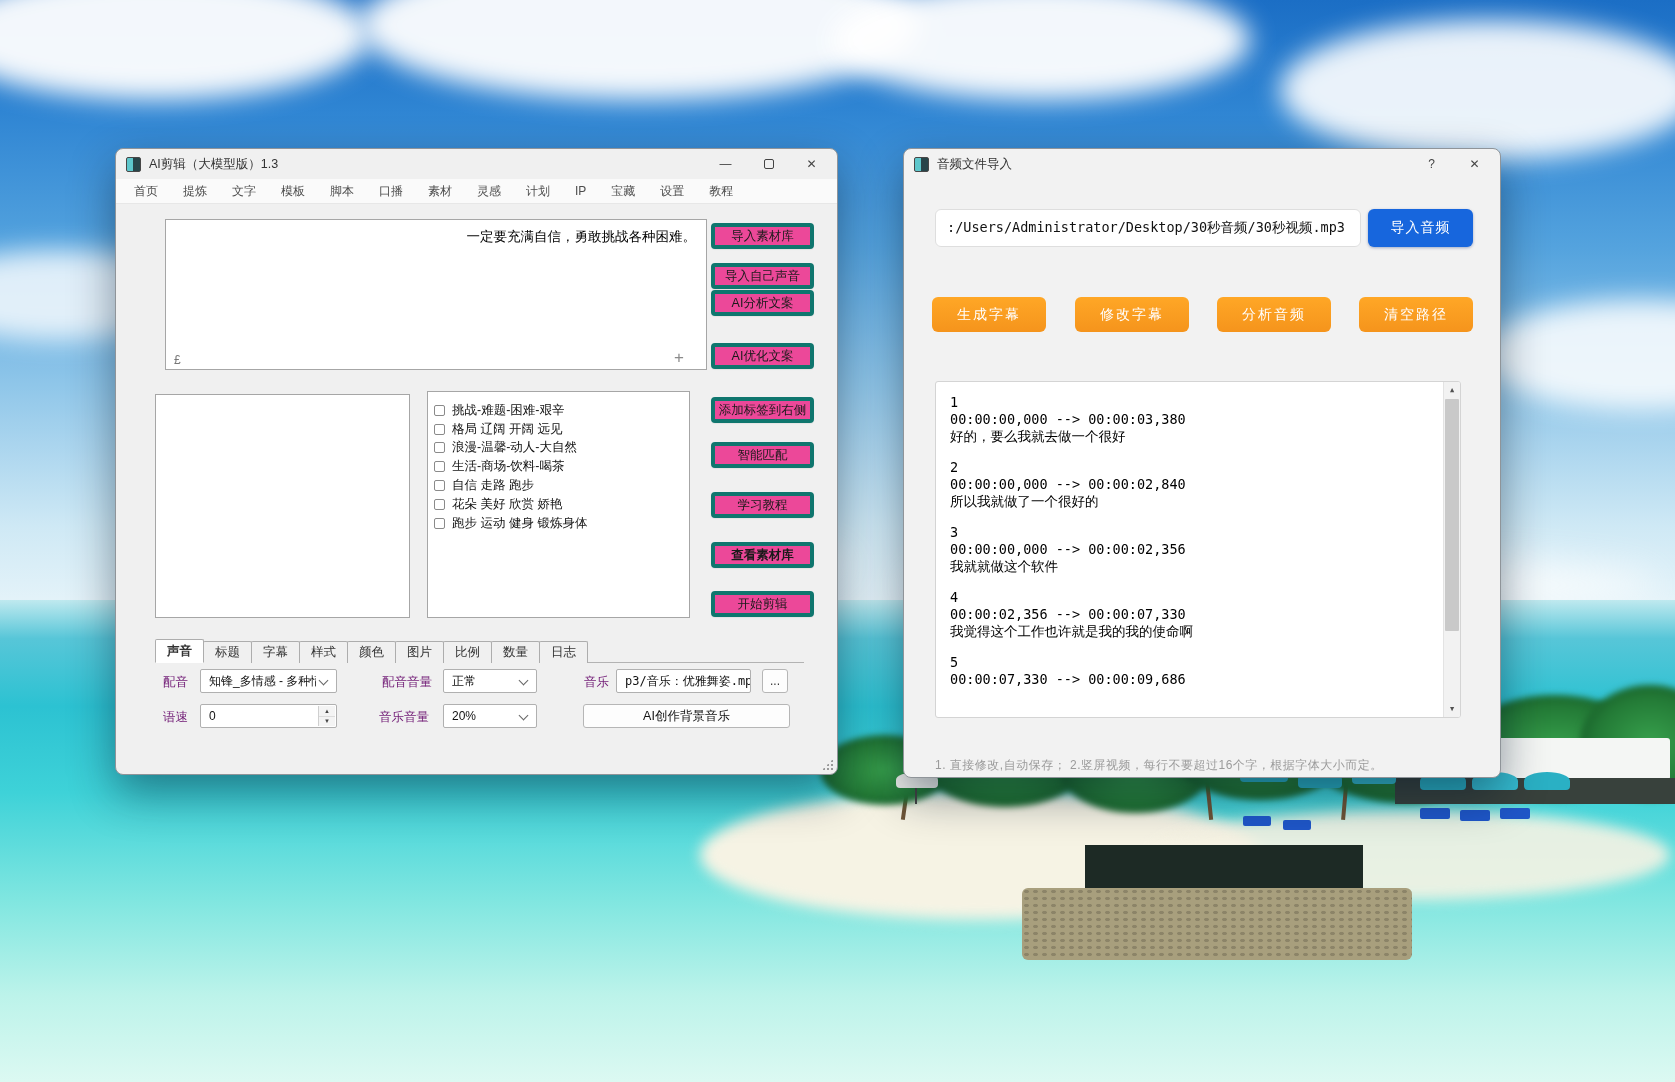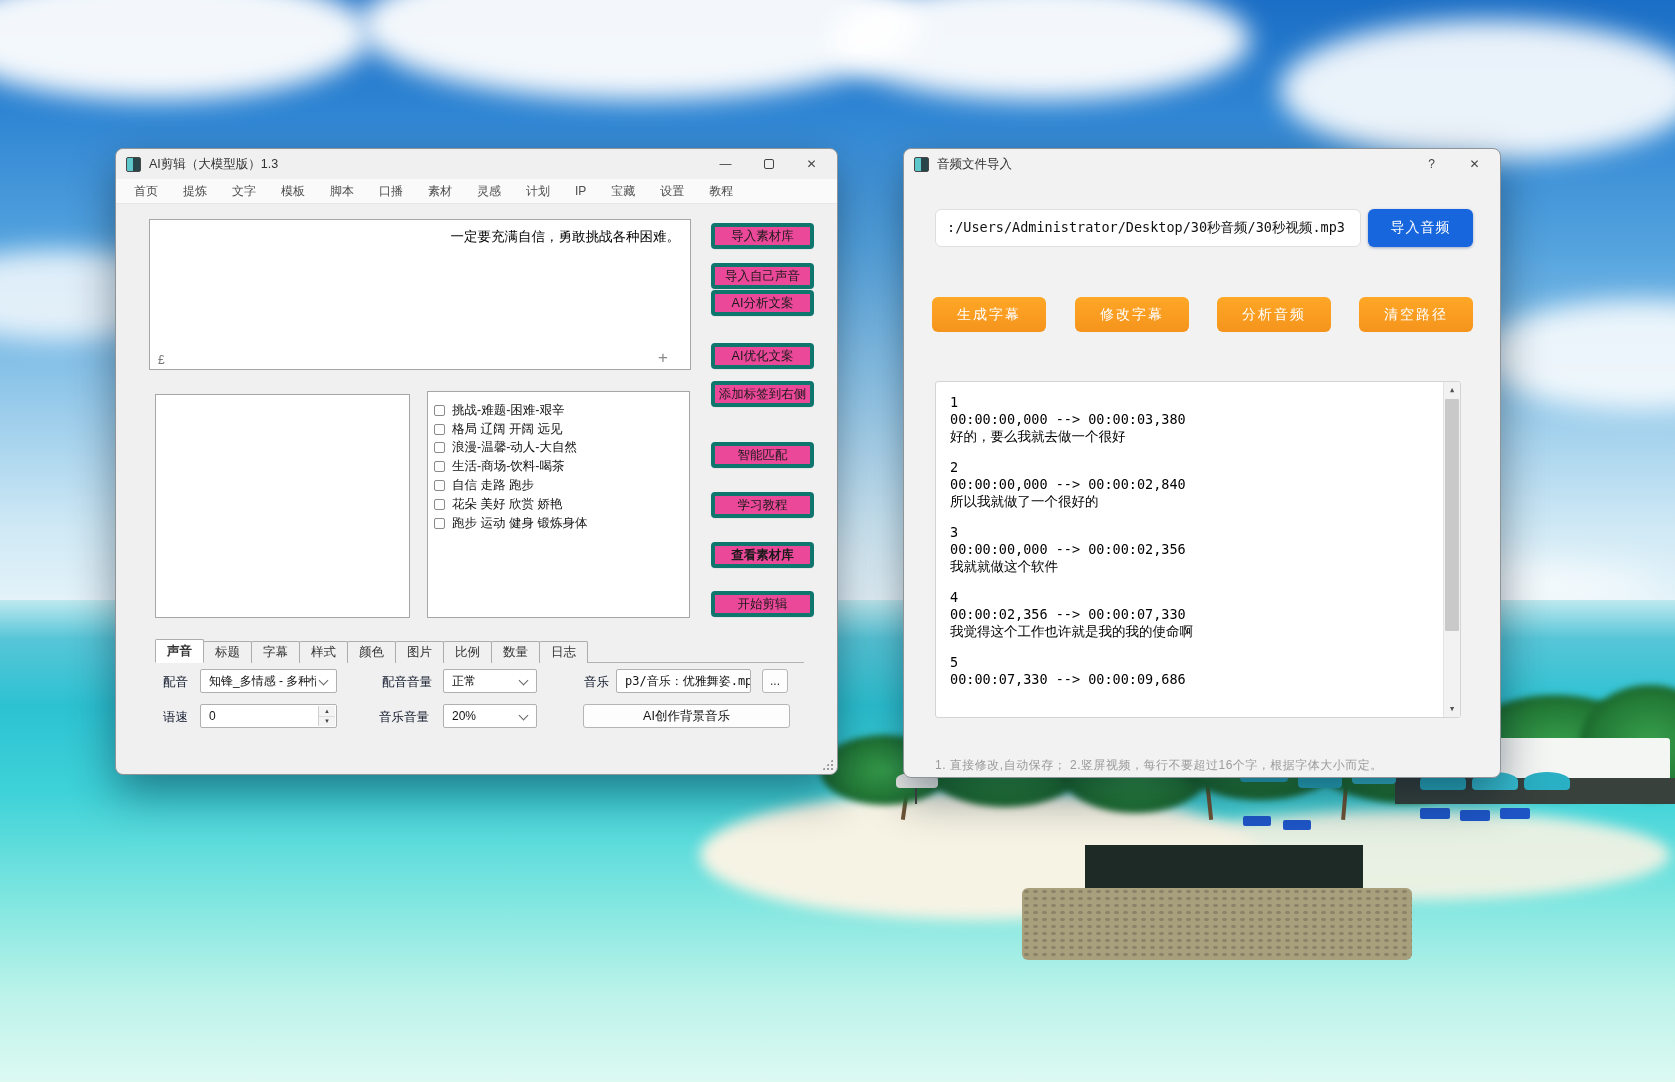--- a/index.html
+++ b/index.html
@@ -37,21 +37,21 @@
     background:linear-gradient(90deg,#5ec7cc 0 46%,#28454a 46% 100%); flex:none; }
   .winbtns { position:absolute; right:4px; top:0; height:30px; display:flex; }
   .wbtn { width:43px; height:100%; display:flex; align-items:center; justify-content:center;
     color:#444; font-size:12px; }
   .glyph-max { width:10px; height:10px; border:1.2px solid #444; border-radius:2px; }
 
   .menubar { position:absolute; left:0; top:30px; right:0; height:25px; display:flex; gap:25px;
     align-items:center; padding-left:18px; font-size:12px; color:#4c4c4c; background:#fafafa;
     border-bottom:1px solid #e7e7e7; }
 
-  .script-box { position:absolute; left:33px; top:70px; width:542px; height:151px; background:#fff;
+  .script-box { position:absolute; left:49px; top:70px; width:542px; height:151px; background:#fff;
     border:1px solid #a6a6a6; padding:8px 10px; font-size:13.5px; color:#000; }
   .script-minus { position:absolute; left:8px; bottom:2px; color:#777; font-size:12px; }
   .script-plus  { position:absolute; right:22px; bottom:1px; color:#8a8a8a; font-size:17px; }
 
   .act-btn { position:absolute; left:595px; width:103px; height:26px; background:#ec4899;
     border:4px solid #0f766e; border-radius:4px; font-size:12.5px; color:#1a1a1a;
     display:flex; align-items:center; justify-content:center; box-shadow:0 1px 1px rgba(0,0,0,.05); }
 
   .box-left { position:absolute; left:39px; top:245px; width:255px; height:224px; background:#fff;
     border:1px solid #a6a6a6; }
@@ -61,21 +61,21 @@
   .cb { width:11px; height:11px; border:1px solid #8a8a8a; border-radius:2px; background:#fff; flex:none; }
 
   .tabstrip { position:absolute; left:39px; top:491px; right:33px; height:23px; display:flex;
     border-bottom:1px solid #b3b3b3; }
   .tab { height:22px; margin-top:1px; padding:0 11px; display:flex; align-items:center; font-size:12.5px;
     color:#333; background:#f0f0f0; border:1px solid #adadad; border-bottom:none; margin-right:-1px;
     border-radius:2px 2px 0 0; }
   .tab.active { background:#fff; font-weight:bold; height:24px; margin-top:-1px; z-index:2;
     border-bottom:1px solid #fff; margin-bottom:-1px; }
 
-  .ctl-label { position:absolute; font-size:12.5px; color:#0f172a; }
+  .ctl-label { position:absolute; font-size:12.5px; color:#701a75; }
   .select, .spin, .field { position:absolute; height:24px; background:#fff; border:1px solid #b0b0b0;
     border-radius:2px; display:flex; align-items:center; padding:0 20px 0 8px; font-size:12px; color:#111; }
   .chev { position:absolute; right:9px; top:7px; width:7px; height:7px; border-right:1.4px solid #666;
     border-bottom:1.4px solid #666; transform:rotate(45deg); }
   .spin { padding-right:22px; }
   .spin-arrows { position:absolute; right:1px; top:1px; bottom:1px; width:17px; border-left:1px solid #cfcfcf;
     display:flex; flex-direction:column; }
   .spin-arrows div { flex:1; display:flex; align-items:center; justify-content:center; font-size:6px;
     color:#444; background:#f4f4f4; }
   .spin-arrows div:first-child { border-bottom:1px solid #dcdcdc; }
@@ -187,21 +187,21 @@
   <div class="script-box">
     <span>一定要充满自信，勇敢挑战各种困难。</span>
     <span class="script-minus">£</span>
     <span class="script-plus">+</span>
   </div>
 
   <div class="act-btn" style="top:74px;">导入素材库</div>
   <div class="act-btn" style="top:114px;">导入自己声音</div>
   <div class="act-btn" style="top:141px;">AI分析文案</div>
   <div class="act-btn" style="top:194px;">AI优化文案</div>
-  <div class="act-btn" style="top:232px;">添加标签到右侧</div>
+  <div class="act-btn" style="top:248px;">添加标签到右侧</div>
   <div class="act-btn" style="top:293px;">智能匹配</div>
   <div class="act-btn" style="top:343px;">学习教程</div>
   <div class="act-btn" style="top:393px;font-weight:bold;">查看素材库</div>
   <div class="act-btn" style="top:442px;">开始剪辑</div>
 
   <div class="box-left"></div>
 
   <div class="box-tags">
     <div class="tag-row">
         <span class="cb"></span>

